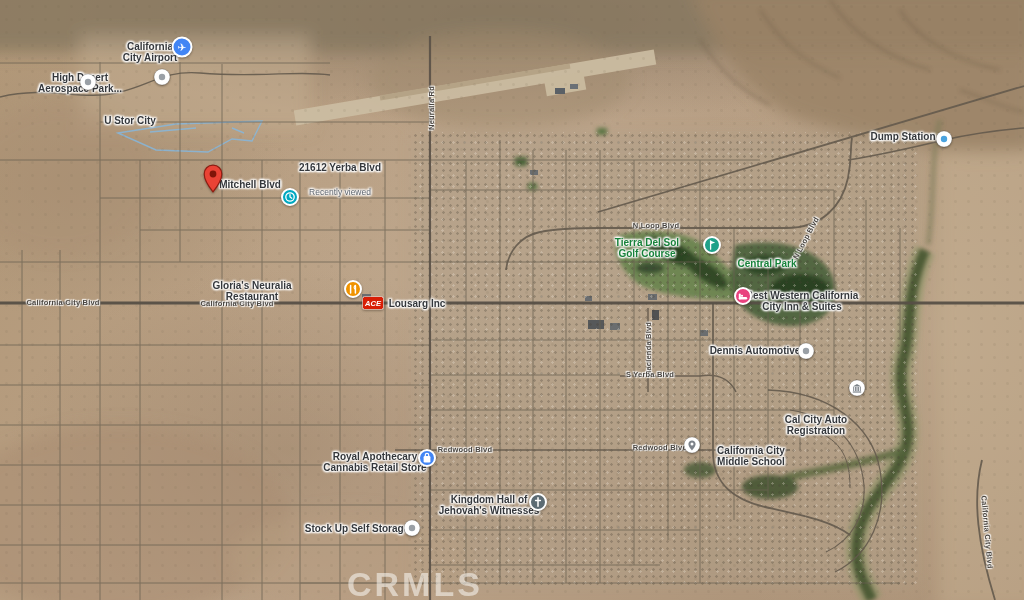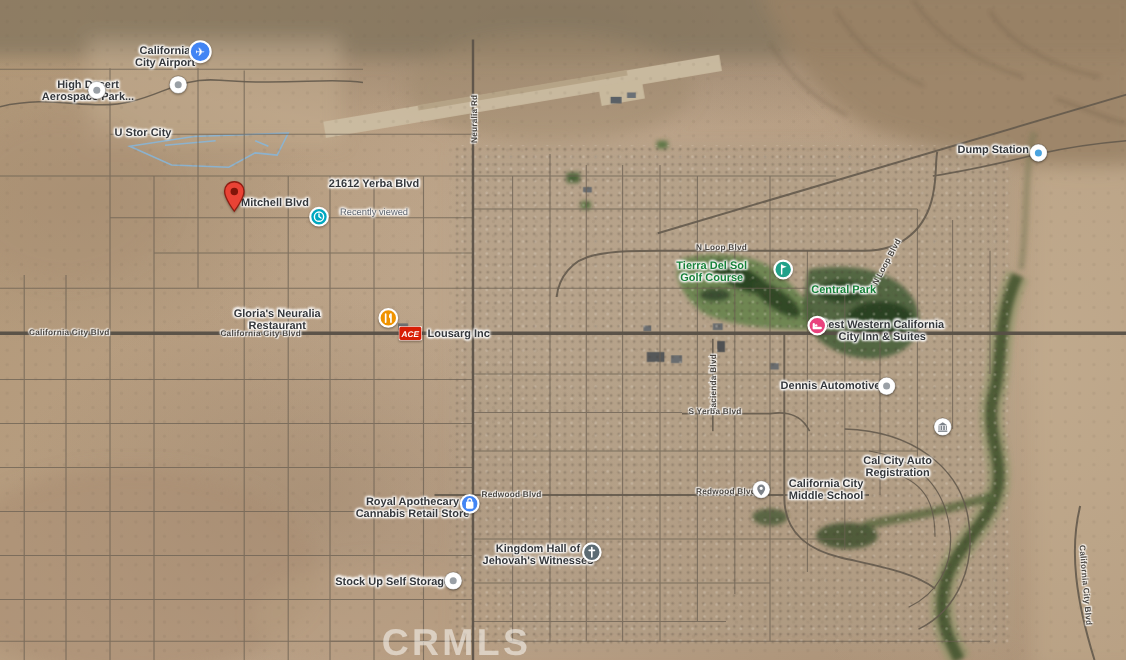--- a/index.html
+++ b/index.html
@@ -180,21 +180,21 @@
 Restaurant</div></div>
       <div class="poi-label" style="left: 417px; top: 304px;"><div>Lousarg Inc</div></div>
       <div class="poi-label green" style="left: 647px; top: 248px;"><div>Tierra Del Sol
 Golf Course</div></div>
       <div class="poi-label green" style="left: 767px; top: 264px; text-align: right;"><div>Central Park</div></div>
       <div class="poi-label" style="left: 802px; top: 301px;"><div>Best Western California
 City Inn &amp; Suites</div></div>
       <div class="poi-label" style="left: 755px; top: 351px;"><div>Dennis Automotive</div></div>
       <div class="poi-label" style="left: 816px; top: 409px; margin-top: 16px;"><div>Cal City Auto
 Registration</div></div>
-      <div class="poi-label" style="left: 737px; top: 446px; padding-left: 28px;"><div>California City
+      <div class="poi-label" style="left: 737px; top: 456px; padding-left: 28px;"><div>California City
 Middle School</div></div>
       <div class="poi-label" style="left: 375px; top: 462px;"><div>Royal Apothecary
 Cannabis Retail Store</div></div>
       <div class="poi-label" style="left: 489px; top: 505px;"><div>Kingdom Hall of
 Jehovah's Witnesses</div></div>
       <div class="poi-label" style="left: 357px; top: 529px;"><div>Stock Up Self Storage</div></div>
       <div class="poi-label" style="left: 903px; top: 137px;"><div>Dump Station</div></div>
       <div class="marker" style="left: 182px; top: 47px; transform: translate(-50%, -50%);">
         <svg width="23" height="23" viewBox="0 0 23 23">
           <circle cx="11.5" cy="11.5" r="9.5" fill="#4285F4" stroke="#fff" stroke-width="2"></circle>

